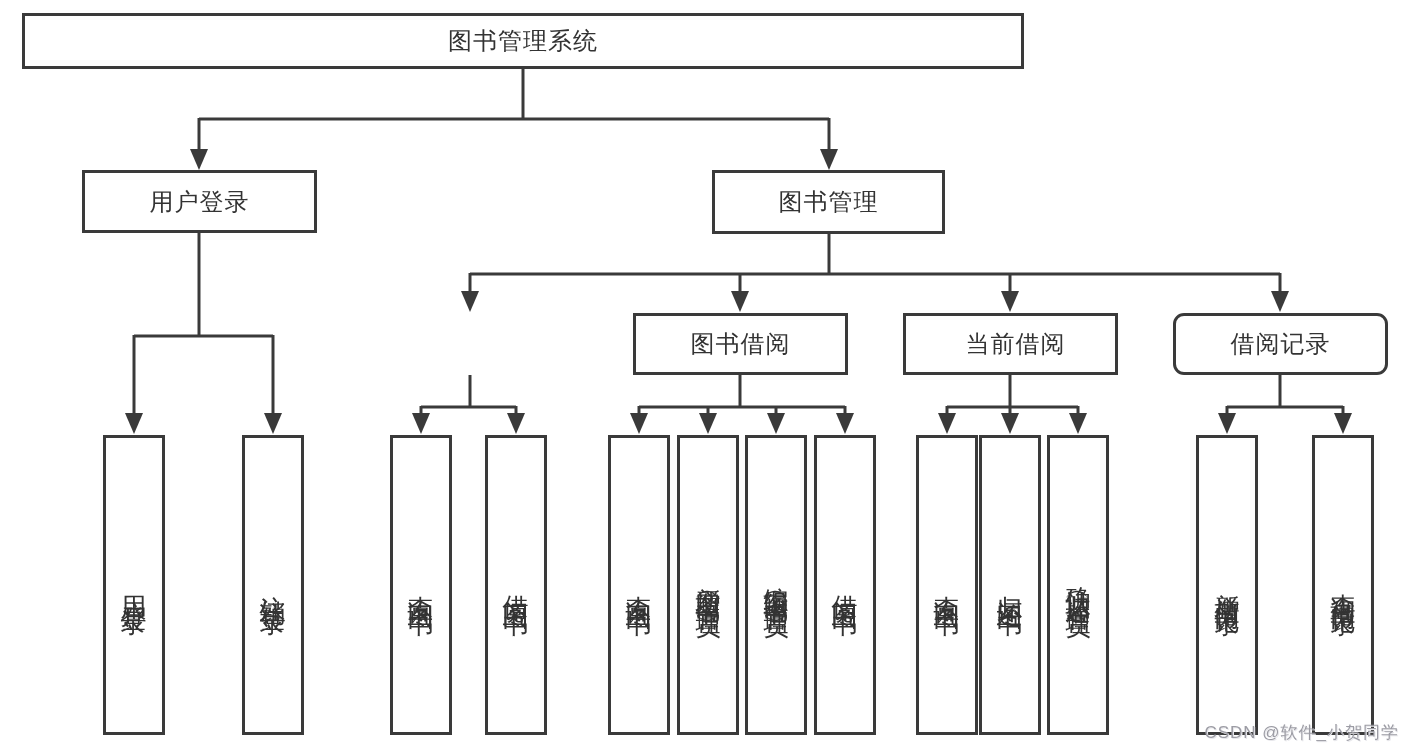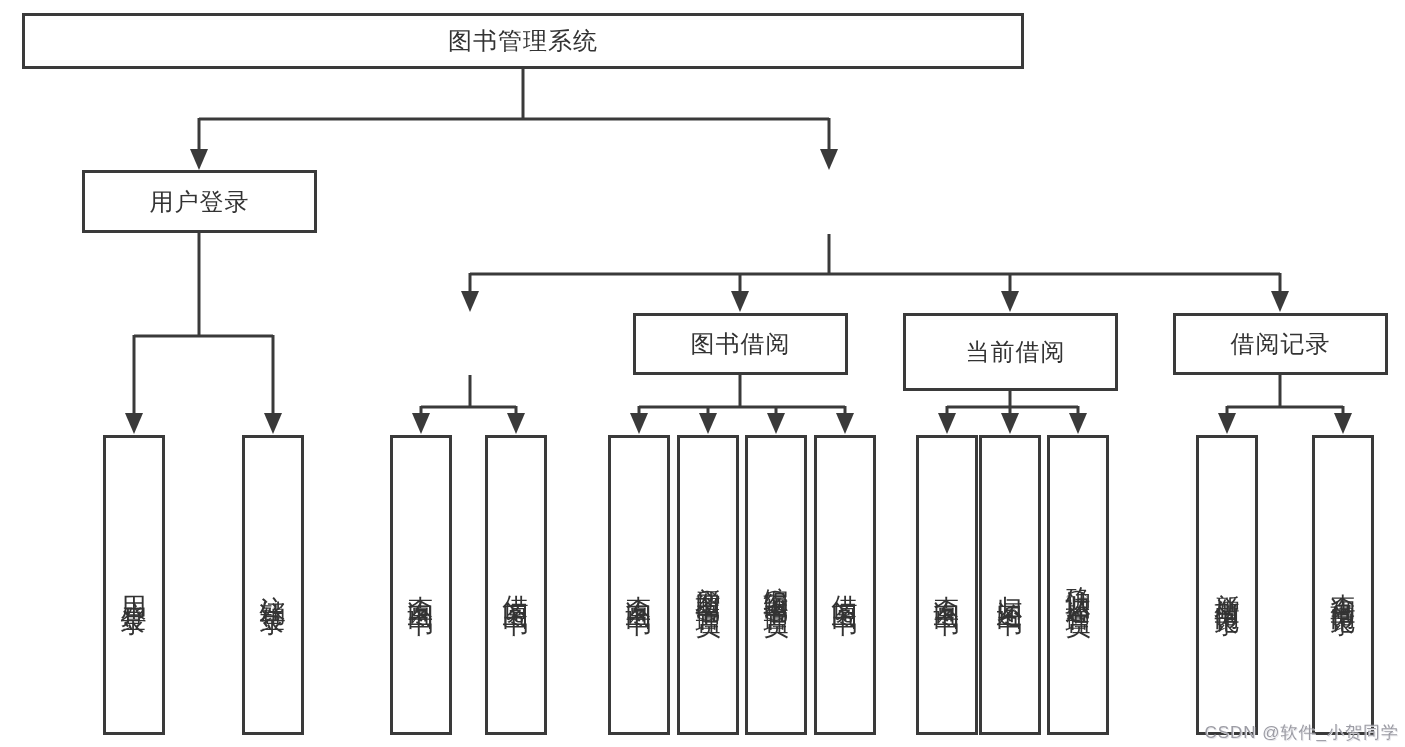--- a/index.html
+++ b/index.html
@@ -141,28 +141,31 @@
     </g>
   </svg>
 
   <div class="node" style="left:22px; top:13px; width:1002px; height:56px;">
     <span>图书管理系统</span>
   </div>
 
   <div class="node" style="left:82px; top:170px; width:235px; height:63px;">
     <span>用户登录</span>
   </div>
+  <div class="node" style="left:712px; top:170px; width:233px; height:64px;">
+    <span>图书管理</span>
+  </div>
 
   <div class="node" style="left:633px; top:313px; width:215px; height:62px;">
     <span>图书借阅</span>
   </div>
-  <div class="node" style="left:903px; top:313px; width:215px; height:78px;padding-left:10px;">
+  <div class="node" style="left:903px; top:313px; width:215px; height:62px;padding-left:10px;">
     <span>当前借阅</span>
   </div>
-  <div class="node" style="left:1173px; top:313px; width:215px; height:62px;">
+  <div class="node" style="left:1173px; top:313px; width:215px; height:62px;border-radius:11px;">
     <span>借阅记录</span>
   </div>
 
   <div class="leaf" style="left:103px;">
     <span class="vtext">用户登录</span>
   </div>
   <div class="leaf" style="left:242px;">
     <span class="vtext">注销登录</span>
   </div>
 

